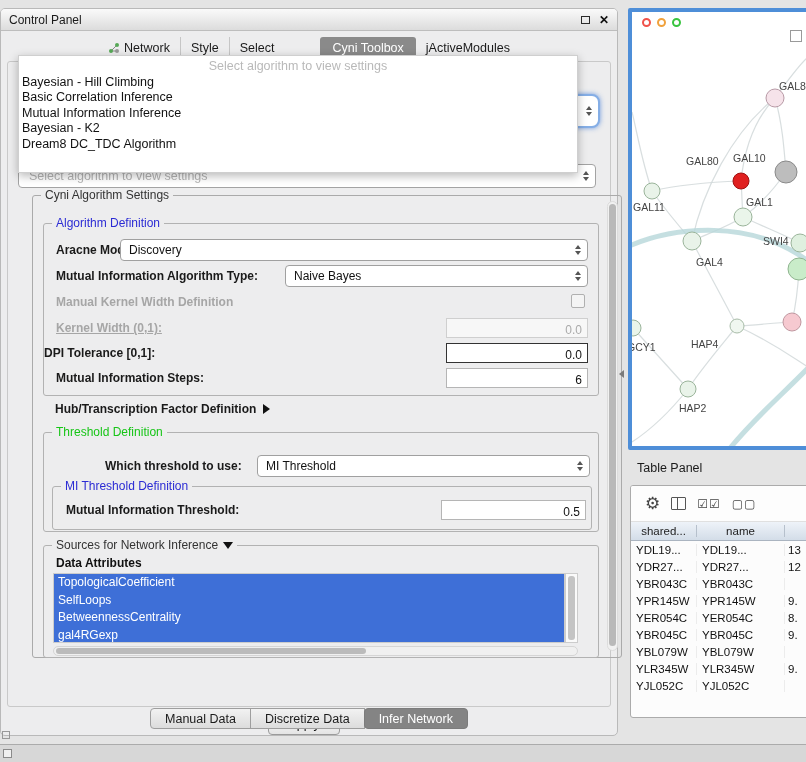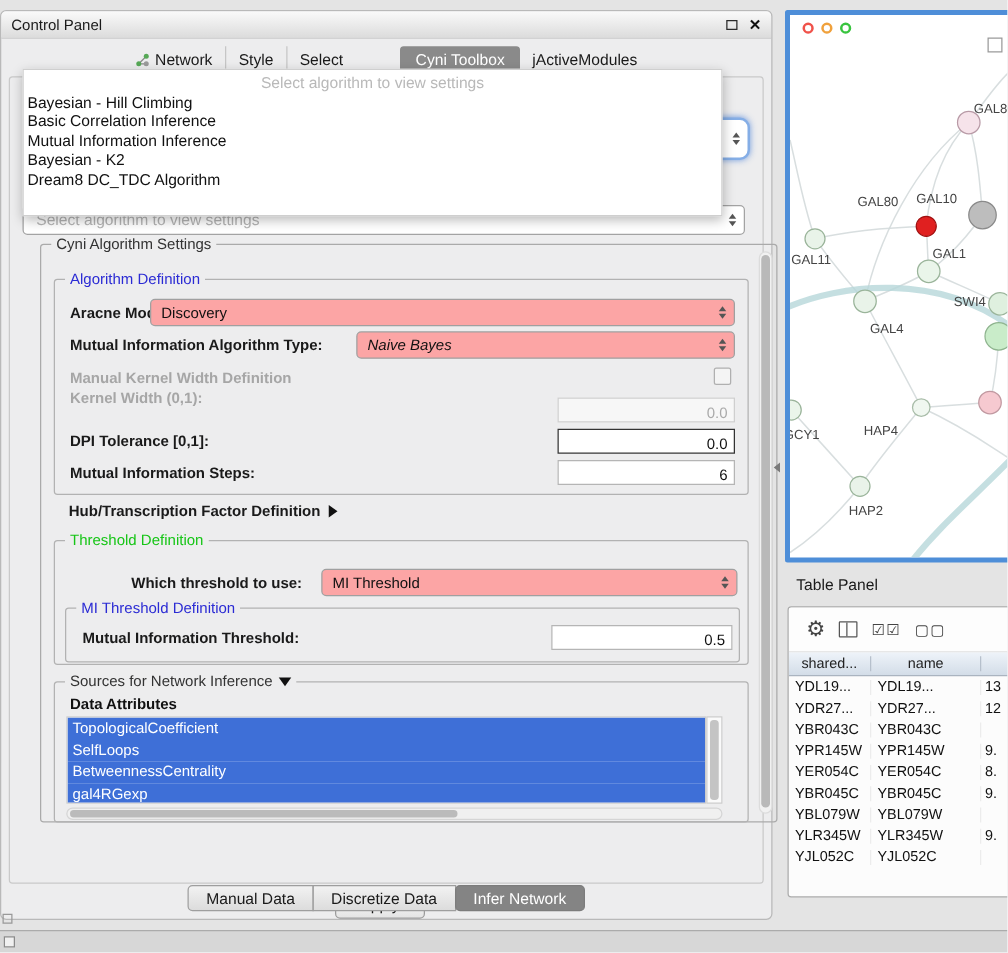--- a/index.html
+++ b/index.html
@@ -56,21 +56,21 @@
 
   .inner-group { position:absolute; border:1px solid #b2b2b2; border-radius:3px; }
   .alg-group { left:10px; top:27px; width:556px; height:173px; }
   .thr-group { left:10px; top:236px; width:556px; height:100px; }
   .src-group { left:10px; top:349px; width:556px; height:113px; }
   .mi-group  { left:8px; top:53px; width:540px; height:44px; }
 
   .lbl { position:absolute; font-size:12px; font-weight:bold; color:#1a1a1a; white-space:nowrap; }
   .lbl.disabled { color:#a6a6a6; }
 
-  .combo { position:absolute; height:22px; background:#fca5a5; border:1px solid #a0a0a0;
+  .combo { position:absolute; height:22px; background:#ffffff; border:1px solid #a0a0a0;
     border-radius:4px; display:flex; align-items:center; font-size:12px; color:#111; }
   .combo-text { padding-left:8px; }
   .arrows { margin-left:auto; margin-right:6px; display:flex; flex-direction:column; gap:2px; }
   .arrows i { display:block; width:0; height:0; border-left:3.5px solid transparent; border-right:3.5px solid transparent; }
   .arrows .tu { border-bottom:4px solid #555; }
   .arrows .td { border-top:4px solid #555; }
 
   .field { position:absolute; height:20px; background:#fff; border:1px solid #b5b5b5;
     font-size:12px; color:#111; text-align:right; padding:4px 5px 0 0; }
   .field.disabled { background:#f7f7f7; color:#aaa; border-color:#cfcfcf; }
@@ -227,35 +227,35 @@
         <span class="lbl" style="left:12px; top:19px;">Aracne Mode:</span>
         <div class="combo" style="left:76px; top:15px; width:468px;">
           <span class="combo-text">Discovery</span>
           <span class="arrows">
               <i class="tu"></i>
               <i class="td"></i>
             </span>
         </div>
 
         <span class="lbl" style="left:12px; top:45px;">Mutual Information Algorithm Type:</span>
-        <div class="combo" style="left:241px; top:41px; width:303px;font-style:italic;">
+        <div class="combo" style="left:241px; top:41px; width:303px;">
           <span class="combo-text">Naive Bayes</span>
           <span class="arrows">
               <i class="tu"></i>
               <i class="td"></i>
             </span>
         </div>
 
         <span class="lbl disabled" style="left:12px; top:71px;">Manual Kernel Width Definition</span>
         <span class="checkbox" style="left:527px; top:70px;"></span>
 
-        <span class="lbl disabled" style="left:12px; top:87px;">Kernel Width (0,1):</span>
+        <span class="lbl disabled" style="left:12px; top:97px;text-decoration:underline;">Kernel Width (0,1):</span>
         <div class="field disabled" style="left:402px; top:94px; width:142px;">0.0</div>
 
-        <span class="lbl" style="left:12px; top:122px;">DPI Tolerance [0,1]:</span>
+        <span class="lbl" style="left:0; top:122px;">DPI Tolerance [0,1]:</span>
         <div class="field focus" style="left:402px; top:119px; width:142px;">0.0</div>
 
         <span class="lbl" style="left:12px; top:147px;">Mutual Information Steps:</span>
         <div class="field" style="left:402px; top:144px; width:142px;">6</div>
       </div>
 
       <div class="hub-row">
         <span>Hub/Transcription Factor Definition</span>
         <i class="tri-right"></i>
       </div>

